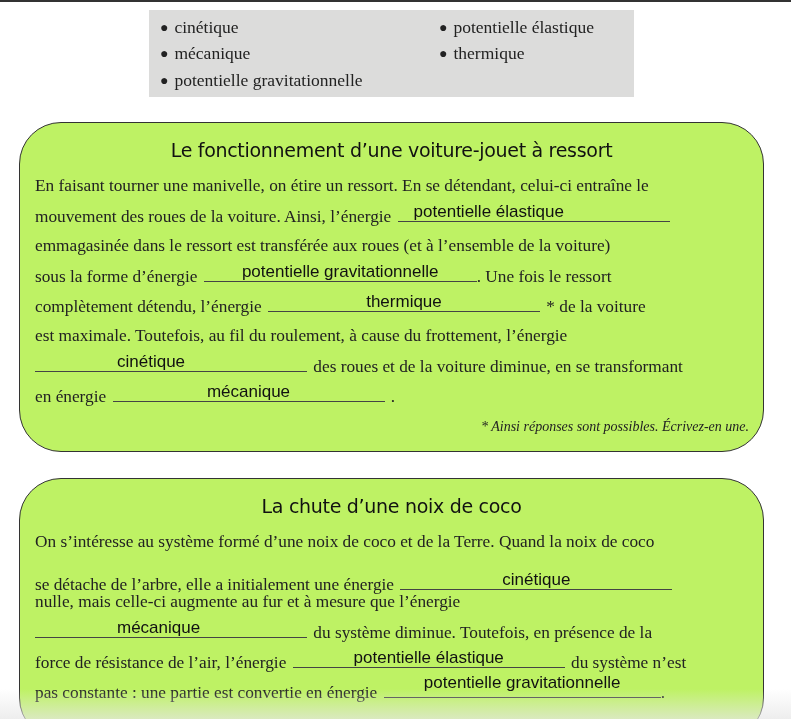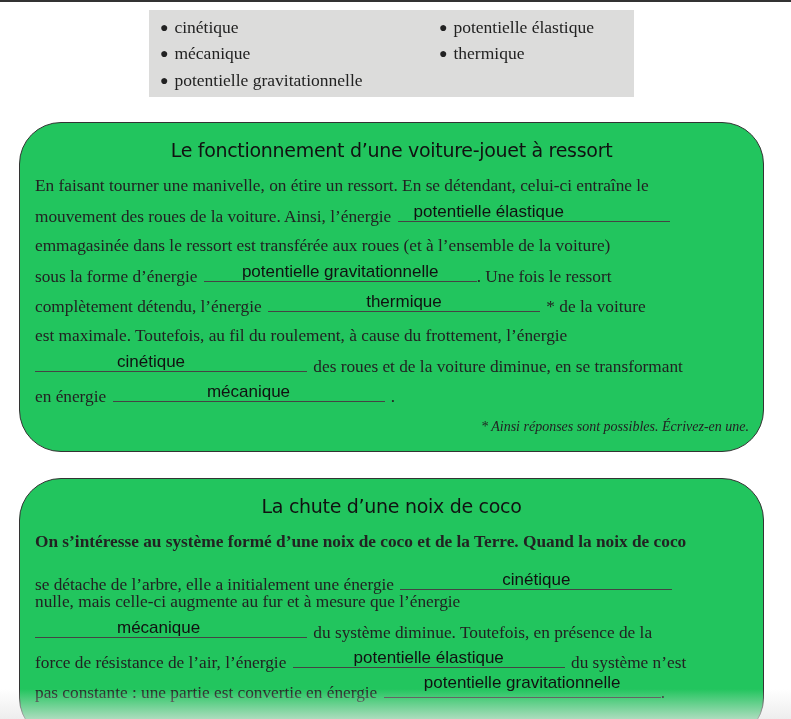--- a/index.html
+++ b/index.html
@@ -16,21 +16,21 @@
     position: absolute; left: 149px; top: 10px; width: 485px; height: 87px;
     background: #dcdcdb;
   }
   .wb-item {
     position: absolute; font-family: "Liberation Serif", serif; font-size: 17.5px;
     color: #222; white-space: nowrap;
   }
   .wb-item .bullet { display: inline-block; margin-right: 6px; font-size: 14px; vertical-align: 1px; }
   .card {
     position: absolute; border: 1.3px solid #333; border-radius: 42px 42px 42px 42px;
-    background: #22c55e;
+    background: #bef264;
   }
   .card1 { left: 19px; top: 122px; width: 743px; height: 328px; }
   .card2 { left: 19px; top: 478px; width: 743px; height: 260px; }
   .card-title {
     position: absolute; left: 0; width: 100%; text-align: center;
     font-family: "DejaVu Sans", "Liberation Sans", sans-serif; font-size: 19px; font-weight: normal;
     color: #111; letter-spacing: -0.3px;
   }
   .line {
     position: absolute; left: 15px; font-family: "Liberation Serif", serif; font-size: 17.3px;
@@ -86,21 +86,21 @@
   <div class="line" style="top:230px;"><span class="blank" style="width:272px;margin-left:0;"><span class="ans" style="text-align:left;padding-left:82px;">cinétique</span></span> <span>des roues et de la voiture diminue, en se transformant</span></div>
 
   <div class="line" style="top:260px;"><span>en énergie</span> <span class="blank" style="width:272px;"><span class="ans">mécanique</span></span> <span>.</span></div>
 
   <div class="footnote" style="top:296px;">* Ainsi réponses sont possibles. Écrivez-en une.</div>
 </div>
 
 <div class="card card2">
   <div class="card-title" style="top:16px;">La chute d’une noix de coco</div>
 
-  <div class="line" style="top:50px;font-weight:bold;"><span>On s’intéresse au système formé d’une noix de coco et de la Terre. Quand la noix de coco</span></div>
+  <div class="line" style="top:50px;"><span>On s’intéresse au système formé d’une noix de coco et de la Terre. Quand la noix de coco</span></div>
 
   <div class="line" style="top:80px;margin-top:12px;"><span>se détache de l’arbre, elle a initialement une énergie</span> <span class="blank" style="width:272px;"><span class="ans">cinétique</span></span></div>
 
   <div class="line" style="top:110px;"><span>nulle, mais celle-ci augmente au fur et à mesure que l’énergie</span></div>
 
   <div class="line" style="top:140px;"><span class="blank" style="width:272px;margin-left:0;"><span class="ans" style="text-align:left;padding-left:82px;">mécanique</span></span> <span>du système diminue. Toutefois, en présence de la</span></div>
 
   <div class="line" style="top:170px;"><span>force de résistance de l’air, l’énergie</span> <span class="blank" style="width:272px;"><span class="ans">potentielle élastique</span></span> <span>du système n’est</span></div>
 
   <div class="line" style="top:200px;"><span>pas constante : une partie est convertie en énergie</span> <span class="blank" style="width:277px;margin-right:0;"><span class="ans" style="bottom:4px;">potentielle gravitationnelle</span></span><span>.</span></div>

